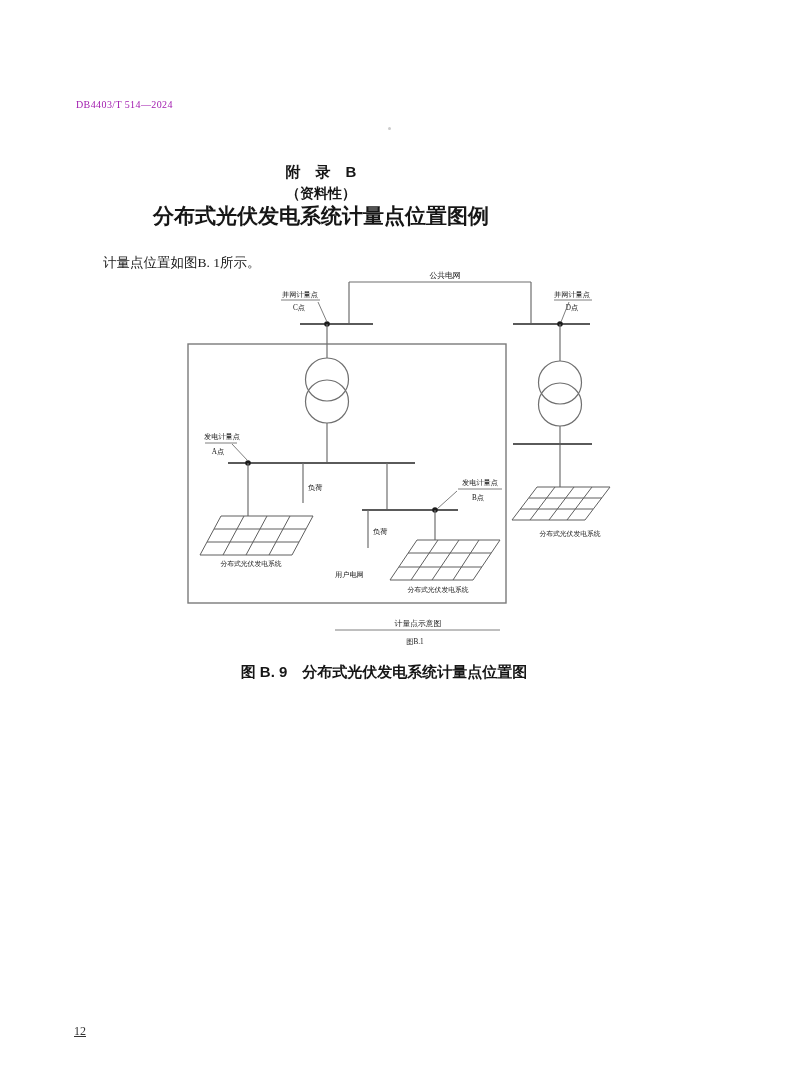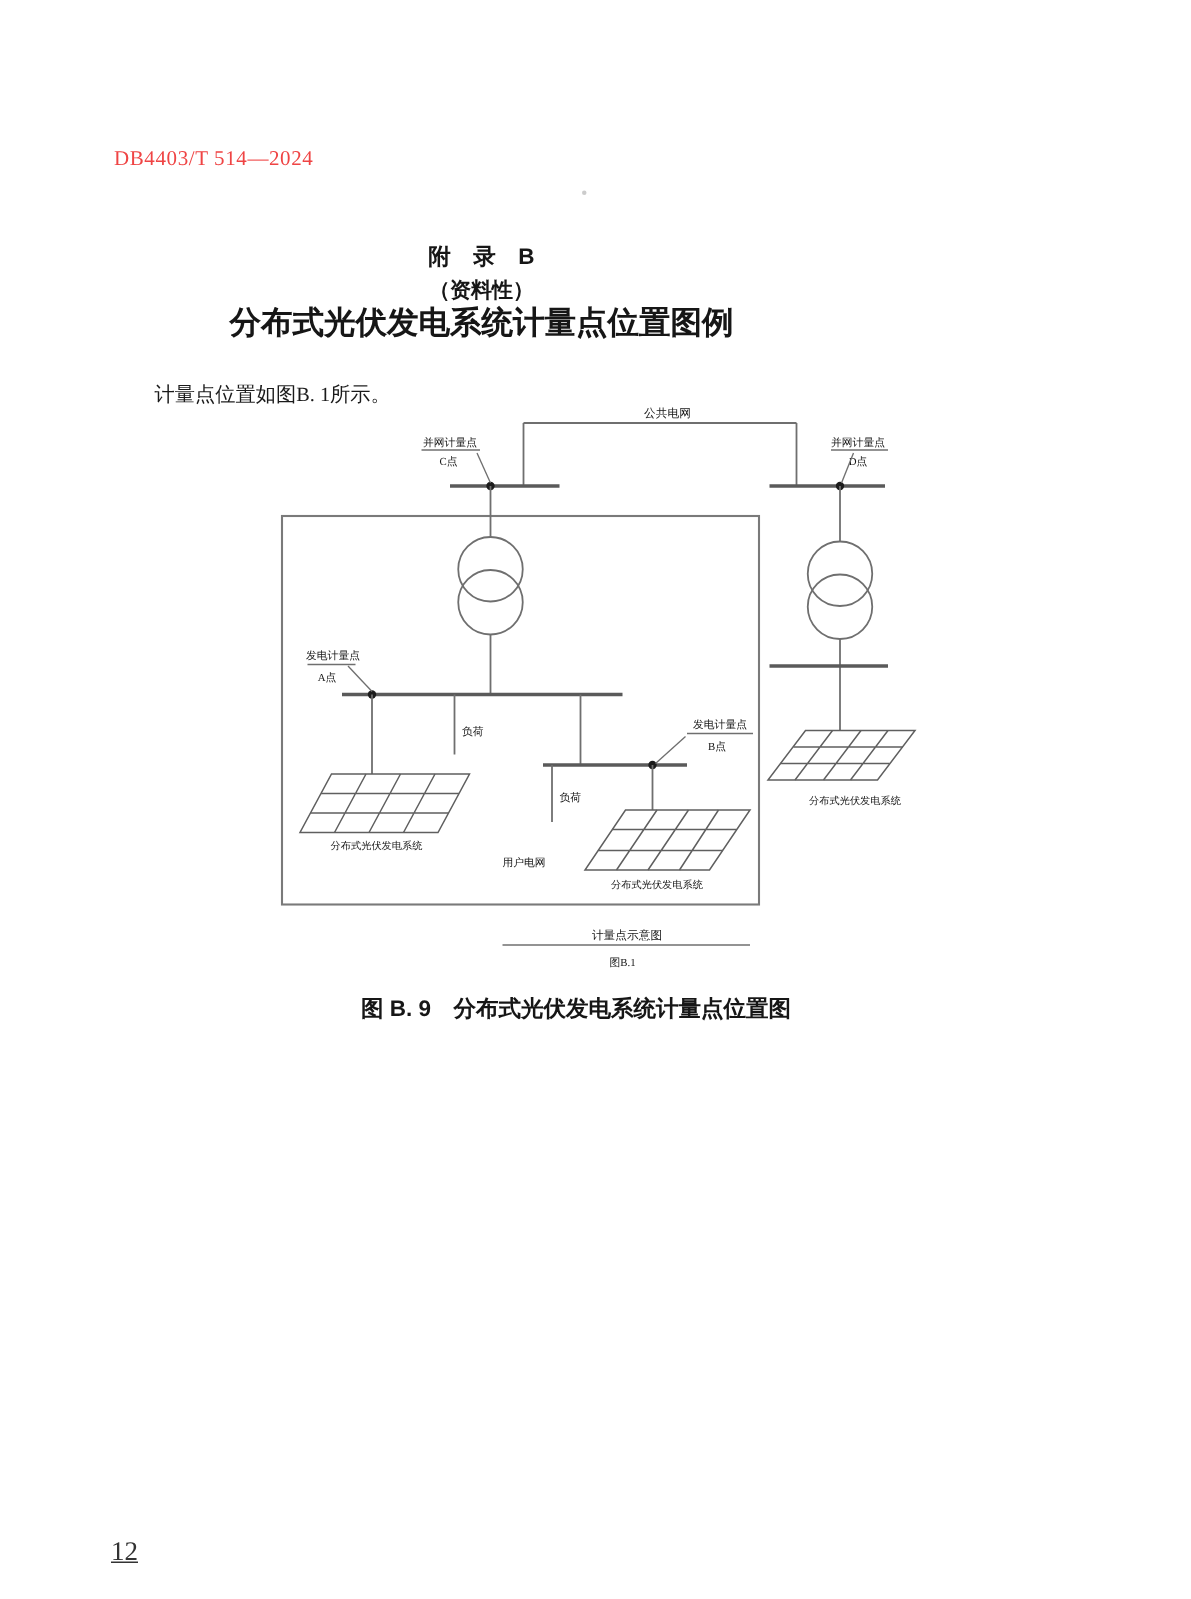--- a/index.html
+++ b/index.html
@@ -1,38 +1,38 @@
 <!DOCTYPE html>
 <html><head>
 <meta charset="utf-8">
 <style>
   html,body{margin:0;padding:0;}
   body{
     width:794px;height:1066px;background:#ffffff;position:relative;overflow:hidden;
     font-family:"Liberation Serif", serif;color:#1a1a1a;
   }
   .doc-header{
-    position:absolute;left:76px;top:99px;font-size:14px;letter-spacing:.4px;color:#ef4444;
+    position:absolute;left:76px;top:99px;font-size:10px;letter-spacing:.4px;color:#a21caf;
     white-space:pre;
   }
   .artifact-dot{position:absolute;left:388px;top:127px;width:3px;height:3px;background:#cccccc;border-radius:50%;}
   .title-block{
     position:absolute;top:161px;left:0;width:642px;text-align:center;
     font-family:"Liberation Sans", sans-serif;font-weight:bold;color:#161616;
   }
   .title-line1{font-size:15px;line-height:22px;white-space:pre;}
   .title-line2{font-size:14px;line-height:21px;}
   .title-line3{font-size:21px;line-height:23px;}
   .intro-para{position:absolute;left:103px;top:254px;font-size:13.5px;color:#1a1a1a;white-space:pre;}
   .figure-diagram{position:absolute;left:180px;top:262px;width:440px;height:390px;}
   .figure-caption{
     position:absolute;top:663px;left:0;width:768px;text-align:center;
     font-family:"Liberation Sans", sans-serif;font-weight:bold;font-size:15px;color:#161616;white-space:pre;
   }
-  .page-number{position:absolute;left:74px;top:1024px;font-size:18px;color:#333;text-decoration:underline;}
+  .page-number{position:absolute;left:74px;top:1024px;font-size:12px;color:#333;text-decoration:underline;}
 
   
   .wire{stroke:#6f6f6f;stroke-width:1.2;fill:none;}
   .bus{stroke:#5a5a5a;stroke-width:2.2;fill:none;}
   .thin{stroke:#6f6f6f;stroke-width:0.9;fill:none;}
   .circ{stroke:#6f6f6f;stroke-width:1.2;fill:none;}
   .boundary{stroke:#7a7a7a;stroke-width:1.4;fill:none;}
   .pv{stroke:#5f5f5f;stroke-width:1;fill:none;}
   .dot{fill:#1c1c1c;stroke:none;}
   .figure-diagram text{font-family:"Liberation Serif", serif;font-size:7.2px;fill:#151515;}

